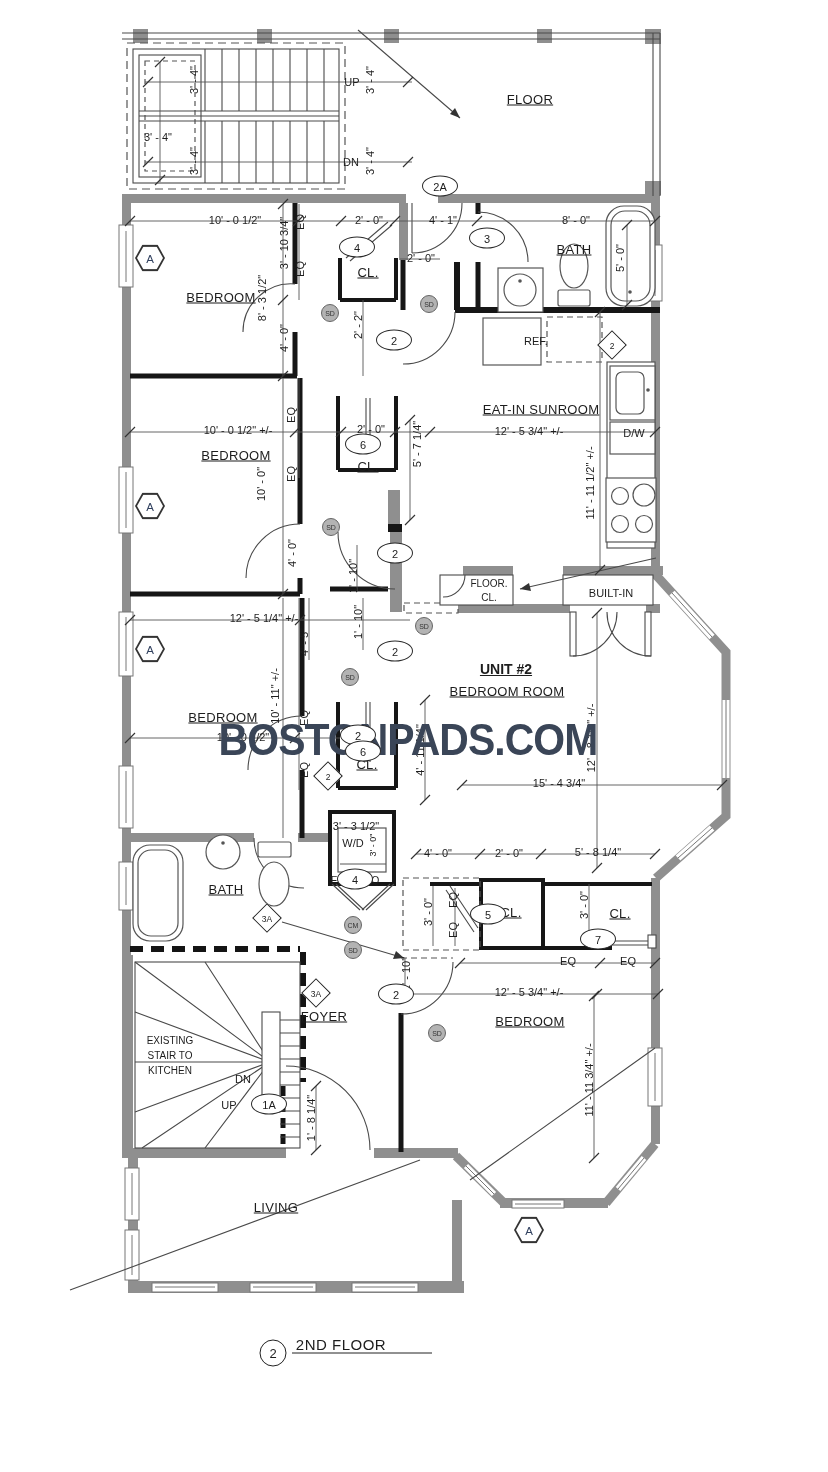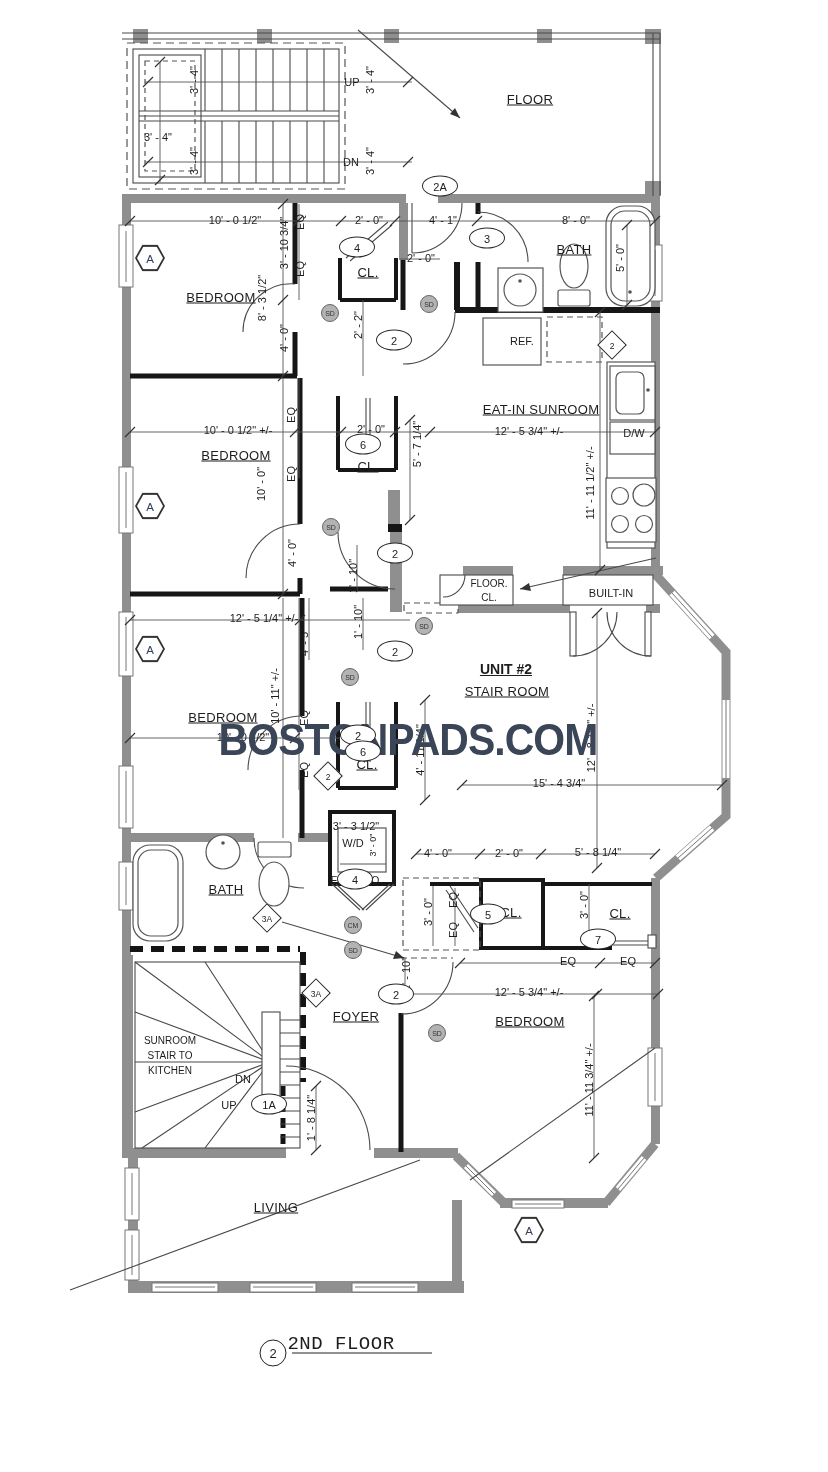--- a/index.html
+++ b/index.html
@@ -16,21 +16,21 @@
   .wm{position:absolute;left:408px;top:740px;transform:translate(-50%,-50%) scaleX(.93);font-size:44px;font-weight:bold;letter-spacing:-1px;color:#3a4557;z-index:4;white-space:nowrap;}
   .ell{position:absolute;width:34px;height:19px;transform:translate(-50%,-50%);border:1.4px solid #2a2a2a;border-radius:50%;background:#fff;display:flex;align-items:center;justify-content:center;font-size:11px;z-index:6;}
   .cirg{position:absolute;width:16px;height:16px;transform:translate(-50%,-50%);border:1px solid #666;border-radius:50%;background:#b3b3b3;display:flex;align-items:center;justify-content:center;font-size:7px;color:#333;z-index:5;}
   .dia{position:absolute;width:19px;height:19px;transform:translate(-50%,-50%) rotate(45deg);border:1.5px solid #222;background:#fff;z-index:6;}
   .dia span{position:absolute;inset:0;display:flex;align-items:center;justify-content:center;transform:rotate(-45deg);font-size:8.5px;}
   .hex{position:absolute;width:30px;height:27px;transform:translate(-50%,-50%);z-index:6;}
   .hex .ho{position:absolute;inset:0;background:#333;clip-path:polygon(25% 0,75% 0,100% 50%,75% 100%,25% 100%,0 50%);}
   .hex .hi{position:absolute;inset:2px;background:#fff;clip-path:polygon(25% 0,75% 0,100% 50%,75% 100%,0 50%,0 50%,25% 100%);clip-path:polygon(25% 0,75% 0,100% 50%,75% 100%,25% 100%,0 50%);}
   .hex .hl{position:absolute;inset:0;display:flex;align-items:center;justify-content:center;font-size:11.5px;color:#31415f;}
   .tcir{position:absolute;width:25px;height:25px;transform:translate(-50%,-50%);border:1.4px solid #222;border-radius:50%;background:#fff;display:flex;align-items:center;justify-content:center;font-size:13px;z-index:3;}
-  .ftitle{position:absolute;transform:translate(-50%,-50%);font-size:19px;letter-spacing:.5px;z-index:3;white-space:nowrap;font-family:Liberation Mono, monospace;}
+  .ftitle{position:absolute;transform:translate(-50%,-50%);font-size:15px;letter-spacing:.5px;z-index:3;white-space:nowrap;}
 </style>
 </head>
 <body>
 
 <div class="canvas">
 
 <svg width="828" height="1472" viewBox="0 0 828 1472">
 
   <g fill="#8f8f8f" stroke="none">
     <rect x="133" y="29" width="15" height="14"></rect>
@@ -232,21 +232,21 @@
 <div class="lbl room" style="left:221px;top:297px">BEDROOM</div>
 <div class="lbl v" style="left:262px;top:298px">8' - 3 1/2"</div>
 <div class="lbl v" style="left:284px;top:338px">4' - 0"</div>
 <div class="lbl v" style="left:358px;top:325px">2' - 2"</div>
 <div class="lbl" style="left:421px;top:258px">2' - 0"</div>
 
 <div class="lbl" style="left:443px;top:220px">4' - 1"</div>
 <div class="lbl" style="left:576px;top:220px">8' - 0"</div>
 <div class="lbl room" style="left:574px;top:249px">BATH</div>
 <div class="lbl v" style="left:620px;top:258px">5' - 0"</div>
-<div class="lbl" style="left:522px;top:341px">REF.</div>
+<div class="lbl" style="left:536px;top:341px">REF.</div>
 
 <div class="lbl room" style="left:541px;top:409px">EAT-IN SUNROOM</div>
 <div class="lbl" style="left:529px;top:431px">12' - 5 3/4"  +/-</div>
 <div class="lbl" style="left:634px;top:433px">D/W</div>
 <div class="lbl v" style="left:590px;top:483px">11' - 11 1/2"  +/-</div>
 
 <div class="lbl v" style="left:291px;top:415px">EQ</div>
 <div class="lbl" style="left:238px;top:430px">10' - 0 1/2"  +/-</div>
 <div class="lbl" style="left:371px;top:429px">2' - 0"</div>
 <div class="lbl room" style="left:236px;top:455px">BEDROOM</div>
@@ -254,21 +254,21 @@
 <div class="lbl v" style="left:417px;top:444px">5' - 7 1/4"</div>
 <div class="lbl v" style="left:261px;top:484px">10' - 0"</div>
 <div class="lbl v" style="left:291px;top:474px">EQ</div>
 <div class="lbl v" style="left:292px;top:553px">4' - 0"</div>
 <div class="lbl v" style="left:353px;top:576px">1' - 10"</div>
 
 <div class="lbl s10 nl" style="left:489px;top:584px">FLOOR.</div>
 <div class="lbl s10 nl" style="left:489px;top:598px">CL.</div>
 <div class="lbl" style="left:611px;top:593px">BUILT-IN</div>
 <div class="lbl unit" style="left:506px;top:669px">UNIT #2</div>
-<div class="lbl room" style="left:507px;top:691px">STAIR ROOM</div>
+<div class="lbl room" style="left:507px;top:691px">BEDROOM ROOM</div>
 <div class="lbl v" style="left:591px;top:738px">12' - 8 1/2"  +/-</div>
 <div class="lbl" style="left:559px;top:783px">15' - 4 3/4"</div>
 
 <div class="lbl" style="left:264px;top:618px">12' - 5 1/4"  +/-</div>
 <div class="lbl v" style="left:304px;top:642px">4' - 5"</div>
 <div class="lbl v" style="left:358px;top:622px">1' - 10"</div>
 <div class="lbl room" style="left:223px;top:717px">BEDROOM</div>
 <div class="lbl" style="left:243px;top:737px">10' - 0 1/2"</div>
 <div class="lbl v" style="left:275px;top:696px">10' - 11"  +/-</div>
 <div class="lbl v" style="left:304px;top:718px">EQ</div>
@@ -291,22 +291,22 @@
 <div class="lbl v" style="left:453px;top:900px">EQ</div>
 <div class="lbl v" style="left:453px;top:930px">EQ</div>
 <div class="lbl room" style="left:511px;top:912px">CL.</div>
 <div class="lbl v" style="left:584px;top:905px">3' - 0"</div>
 <div class="lbl room" style="left:620px;top:913px">CL.</div>
 <div class="lbl" style="left:568px;top:961px">EQ</div>
 <div class="lbl" style="left:628px;top:961px">EQ</div>
 <div class="lbl" style="left:529px;top:992px">12' - 5 3/4"  +/-</div>
 <div class="lbl v" style="left:406px;top:974px">1' - 10"</div>
 
-<div class="lbl room" style="left:356px;top:1016px">FOYER</div>
-<div class="lbl s10 nl" style="left:170px;top:1041px">SUNROOM</div>
+<div class="lbl room" style="left:324px;top:1016px">FOYER</div>
+<div class="lbl s10 nl" style="left:170px;top:1041px">EXISTING</div>
 <div class="lbl s10 nl" style="left:170px;top:1056px">STAIR TO</div>
 <div class="lbl s10 nl" style="left:170px;top:1071px">KITCHEN</div>
 <div class="lbl" style="left:243px;top:1079px">DN</div>
 <div class="lbl" style="left:229px;top:1105px">UP</div>
 <div class="lbl v" style="left:311px;top:1118px">1' - 8 1/4"</div>
 
 <div class="lbl room" style="left:530px;top:1021px">BEDROOM</div>
 <div class="lbl v" style="left:589px;top:1080px">11' - 11 3/4"  +/-</div>
 <div class="lbl room" style="left:276px;top:1207px">LIVING</div>
 

